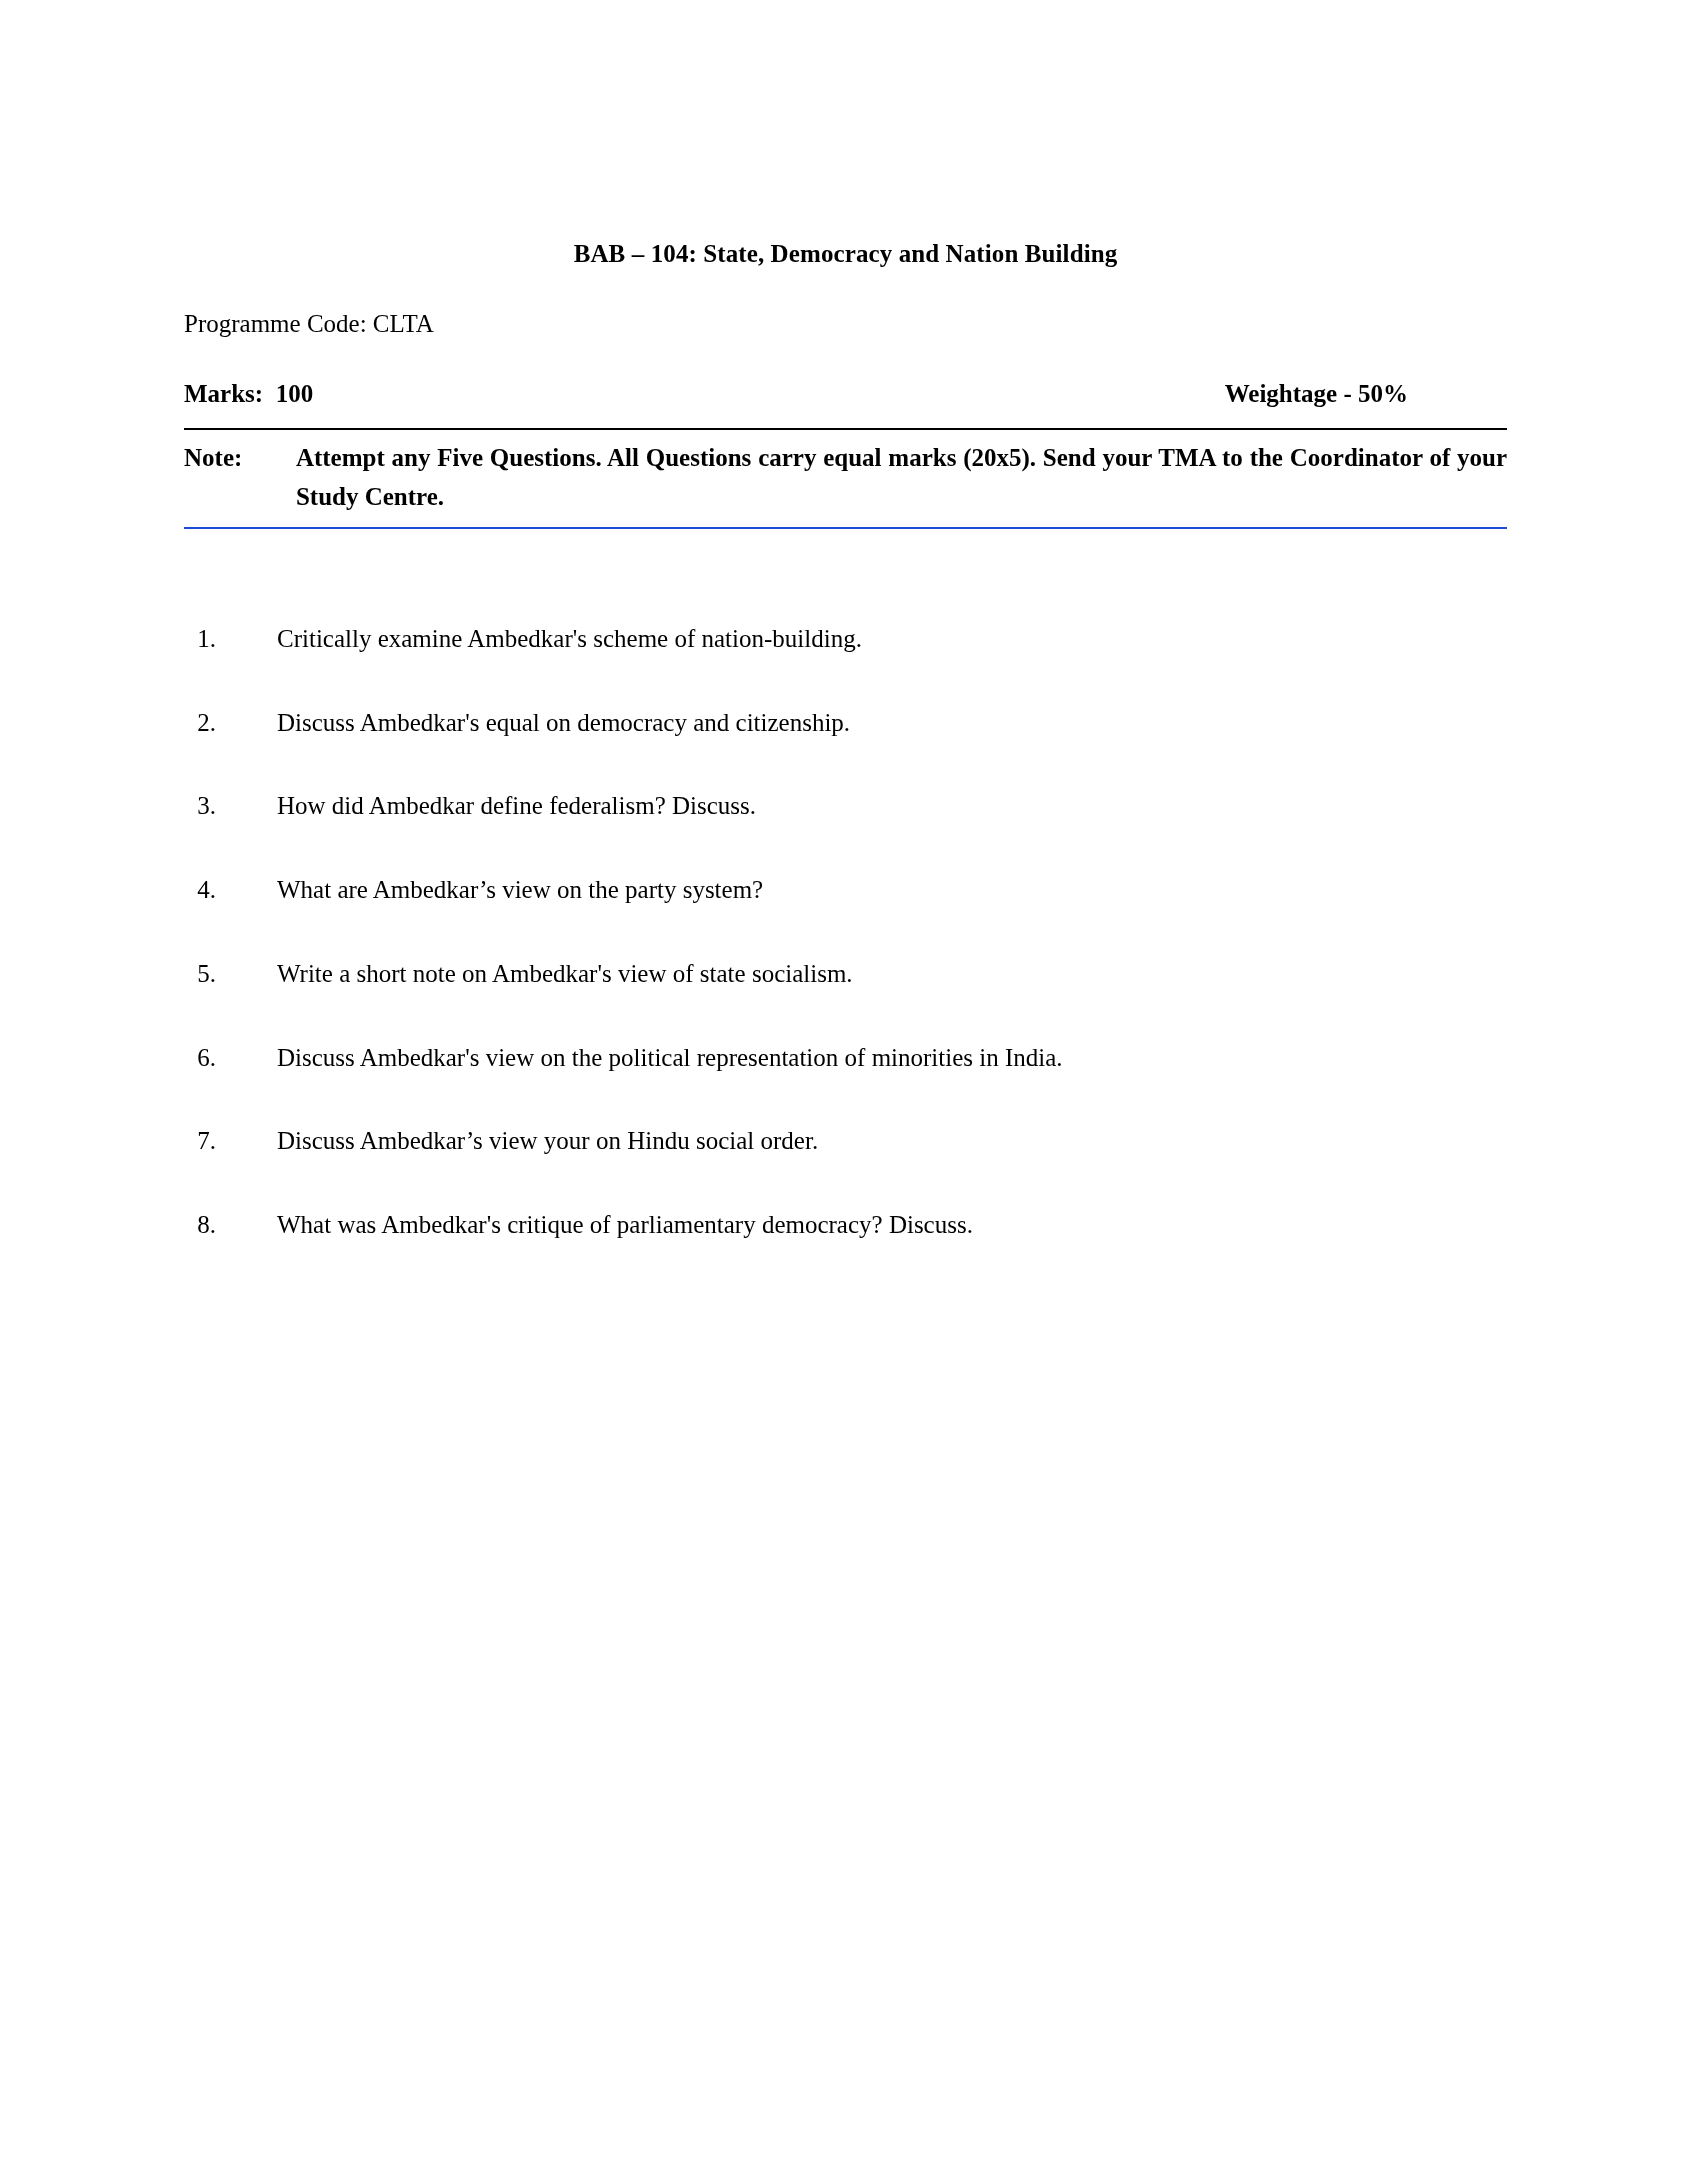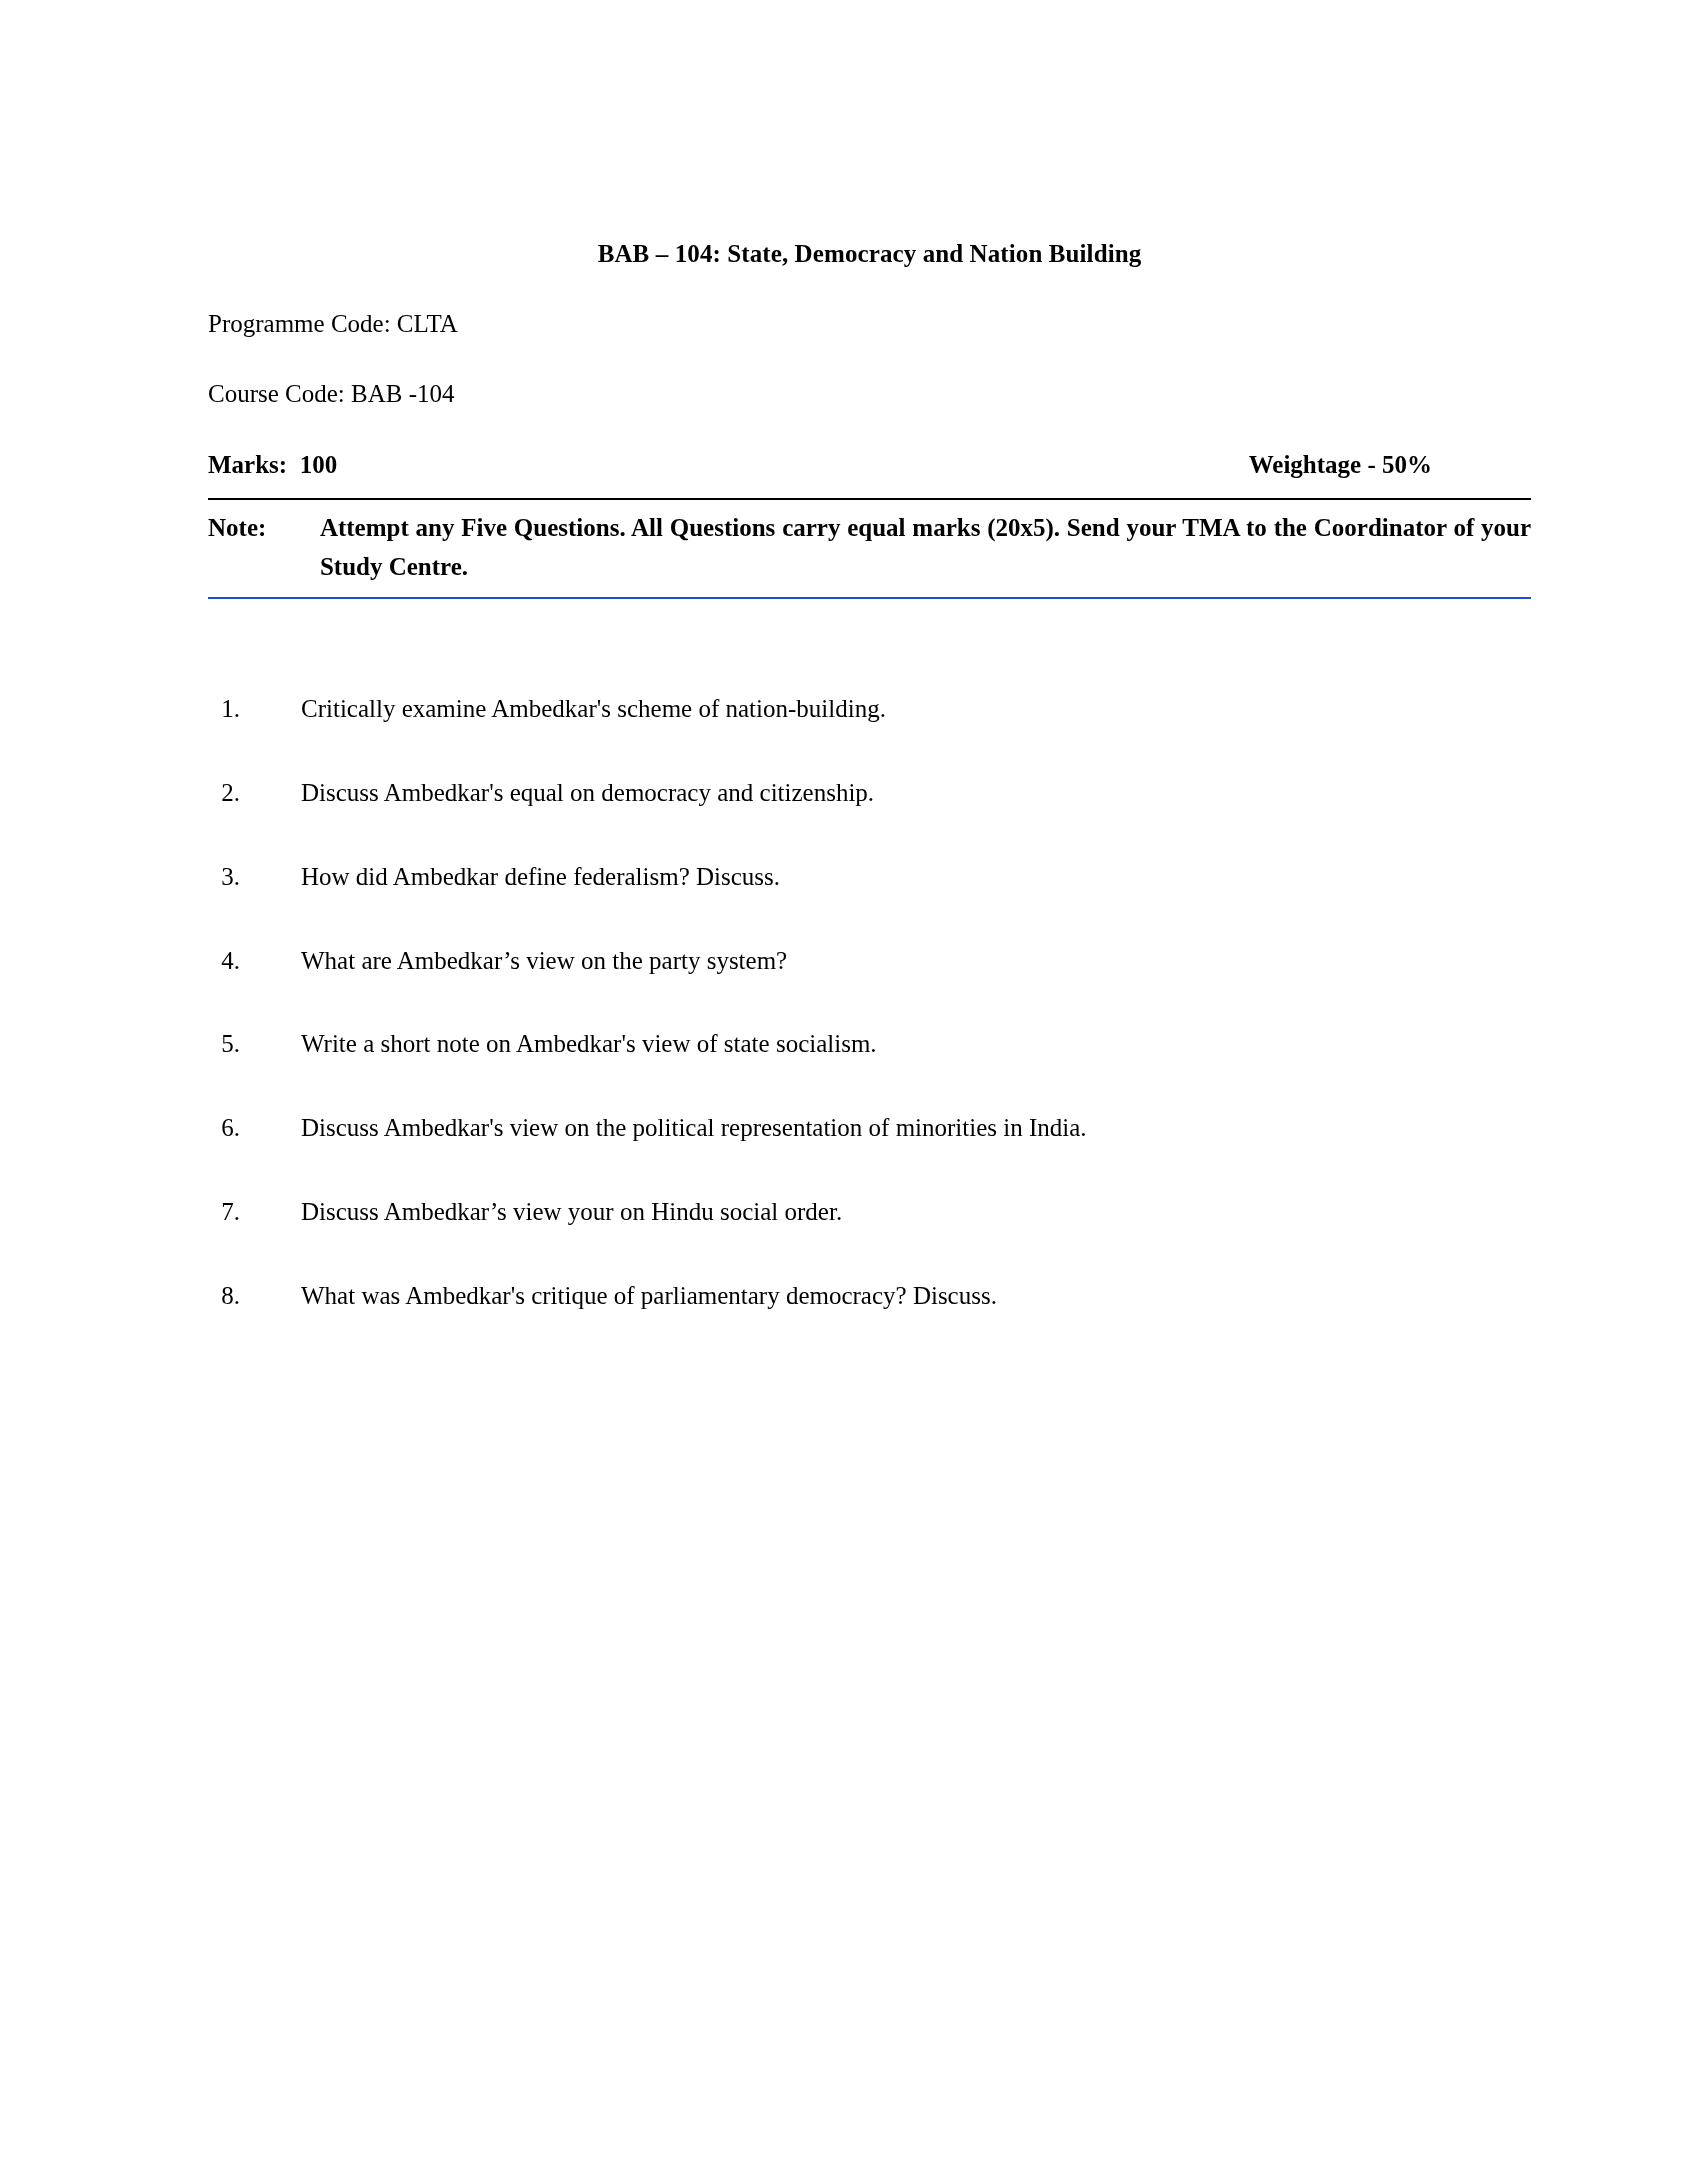--- a/index.html
+++ b/index.html
@@ -16,21 +16,21 @@
   }
   .page {
     position: relative;
     width: 1687px;
     height: 2183px;
     box-sizing: border-box;
     padding: 0;
   }
   .content {
     position: absolute;
-    left: 208px;
+    left: 184px;
     top: 238px;
     width: 1323px;
   }
   .doc-title {
     text-align: center;
     font-weight: bold;
     font-size: 25px;
     line-height: 1.3;
     margin: 0 0 37px 0;
     letter-spacing: 0.1px;
@@ -103,21 +103,20 @@
 </head>
 <body>
 
 <div class="page">
   <div class="content">
 
     <div class="doc-title">BAB – 104: State, Democracy and Nation Building</div>
 
     <div class="meta-line">Programme Code: CLTA</div>
 
-    <div class="meta-line">Course Code: BAB -104</div>
 
     <div class="meta-row">
       <span class="marks">Marks:  100</span>
       <span class="weightage">Weightage - 50%</span>
     </div>
 
     <div class="note-block">
       <div class="note-inner">
         <span class="note-label">Note:</span>
         <span class="note-text">Attempt any Five Questions. All Questions carry equal marks (20x5). Send your TMA to the Coordinator of your Study Centre.</span>

